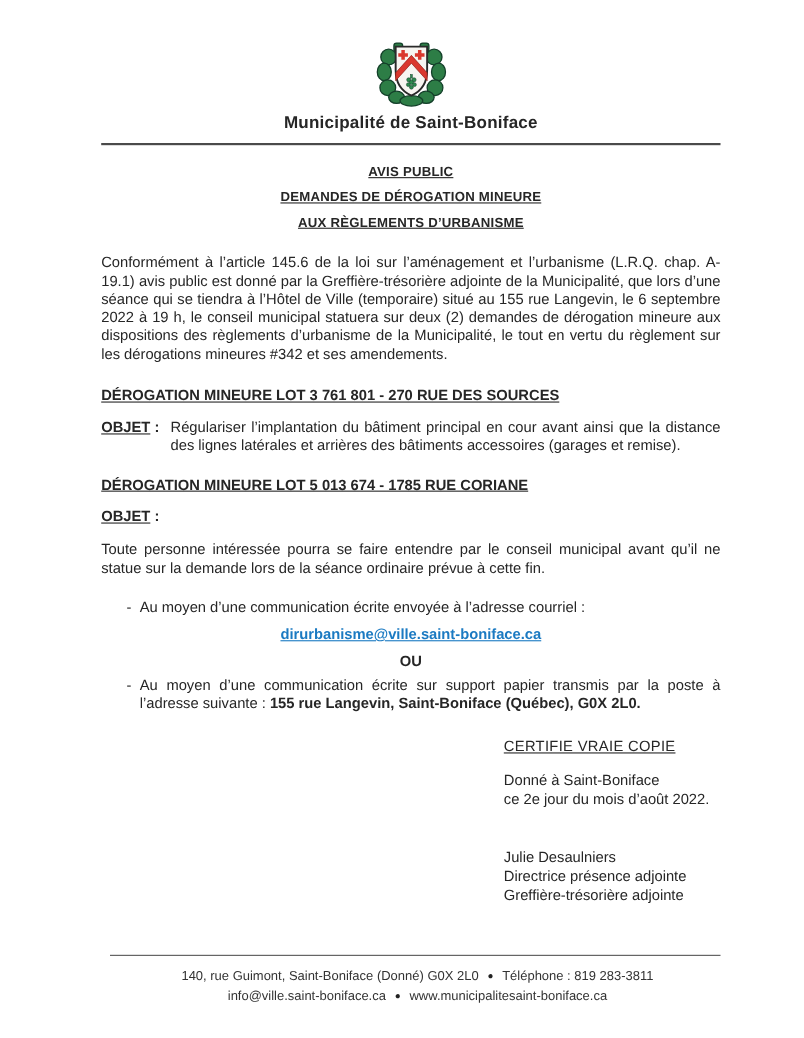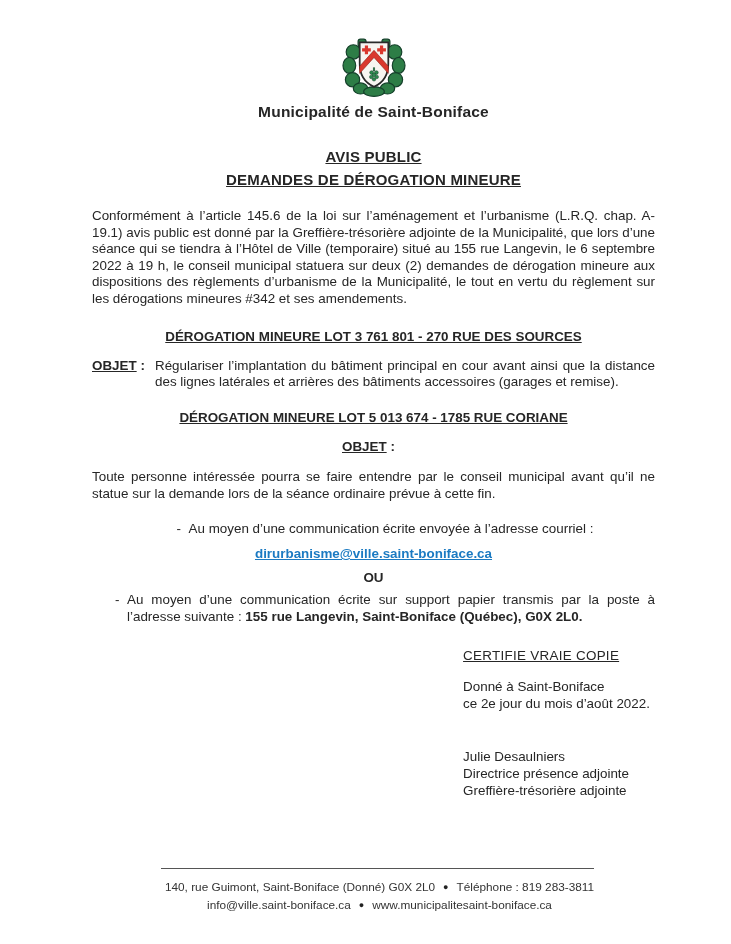--- a/index.html
+++ b/index.html
@@ -7,28 +7,27 @@
     position:relative;
     width:731px;height:944px;
     margin:0 auto;
     background:#ffffff;
     font-family:"Liberation Sans","DejaVu Sans",sans-serif;
     color:#262626;
     display:flex;flex-direction:column;
     box-sizing:border-box;
     padding:36px 76px 0 92px;
     overflow:hidden;
-    align-items:center;
   }
   .center{text-align:center;}
   .logo-wrap{display:flex;justify-content:center;}
   .org-name{font-size:15.5px;font-weight:bold;margin-top:5px;letter-spacing:.2px;}
   .head-rule{border:0;border-top:2px solid #4a4a4a;margin:9px 0 0 0;}
   .title-block{margin-top:13px;}
-  .title-line{font-size:15px;font-weight:bold;text-decoration:underline;line-height:23px;letter-spacing:.2px;}
+  .title-line{font-size:12px;font-weight:bold;text-decoration:underline;line-height:23px;letter-spacing:.2px;}
   .body-par{font-size:13.4px;line-height:16.6px;text-align:justify;}
   .intro{margin-top:17px;}
   .sec-heading{margin-top:20px;font-size:13.4px;font-weight:bold;line-height:17px;}
   .sec-heading span{text-decoration:underline;}
   .objet-row{display:flex;margin-top:13px;font-size:13.4px;line-height:16.6px;}
   .objet-label{width:63px;flex:0 0 63px;font-weight:bold;}
   .objet-label .u{text-decoration:underline;}
   .objet-text{flex:1;text-align:justify;}
   .toute{margin-top:14px;}
   .parcontre{margin-top:15px;}
@@ -89,20 +88,21 @@
         <circle cx="50" cy="54.5" r="2.2"></circle>
       </g>
     </svg>
   </div>
   <div class="org-name center">Municipalité de Saint-Boniface</div>
   <hr class="head-rule">
 
   <div class="title-block center">
     <div class="title-line">AVIS PUBLIC</div>
     <div class="title-line">DEMANDES DE DÉROGATION MINEURE</div>
+    <div class="title-line">AUX RÈGLEMENTS D’URBANISME</div>
   </div>
 
   <div class="body-par intro">Conformément à l’article 145.6 de la loi sur l’aménagement et l’urbanisme (L.R.Q. chap. A-19.1) avis public est donné par la Greffière-trésorière adjointe de la Municipalité, que lors d’une séance qui se tiendra à l’Hôtel de Ville (temporaire) situé au 155 rue Langevin, le 6 septembre 2022 à 19 h, le conseil municipal statuera sur deux (2) demandes de dérogation mineure aux dispositions des règlements d’urbanisme de la Municipalité, le tout en vertu du règlement sur les dérogations mineures #342 et ses amendements.</div>
 
   <div class="sec-heading"><span>DÉROGATION MINEURE LOT 3 761 801 - 270 RUE DES SOURCES</span></div>
   <div class="objet-row">
     <div class="objet-label"><span class="u">OBJET</span><span> :</span></div>
     <div class="objet-text">Régulariser l’implantation du bâtiment principal en cour avant ainsi que la distance des lignes latérales et arrières des bâtiments accessoires (garages et remise).</div>
   </div>
 

